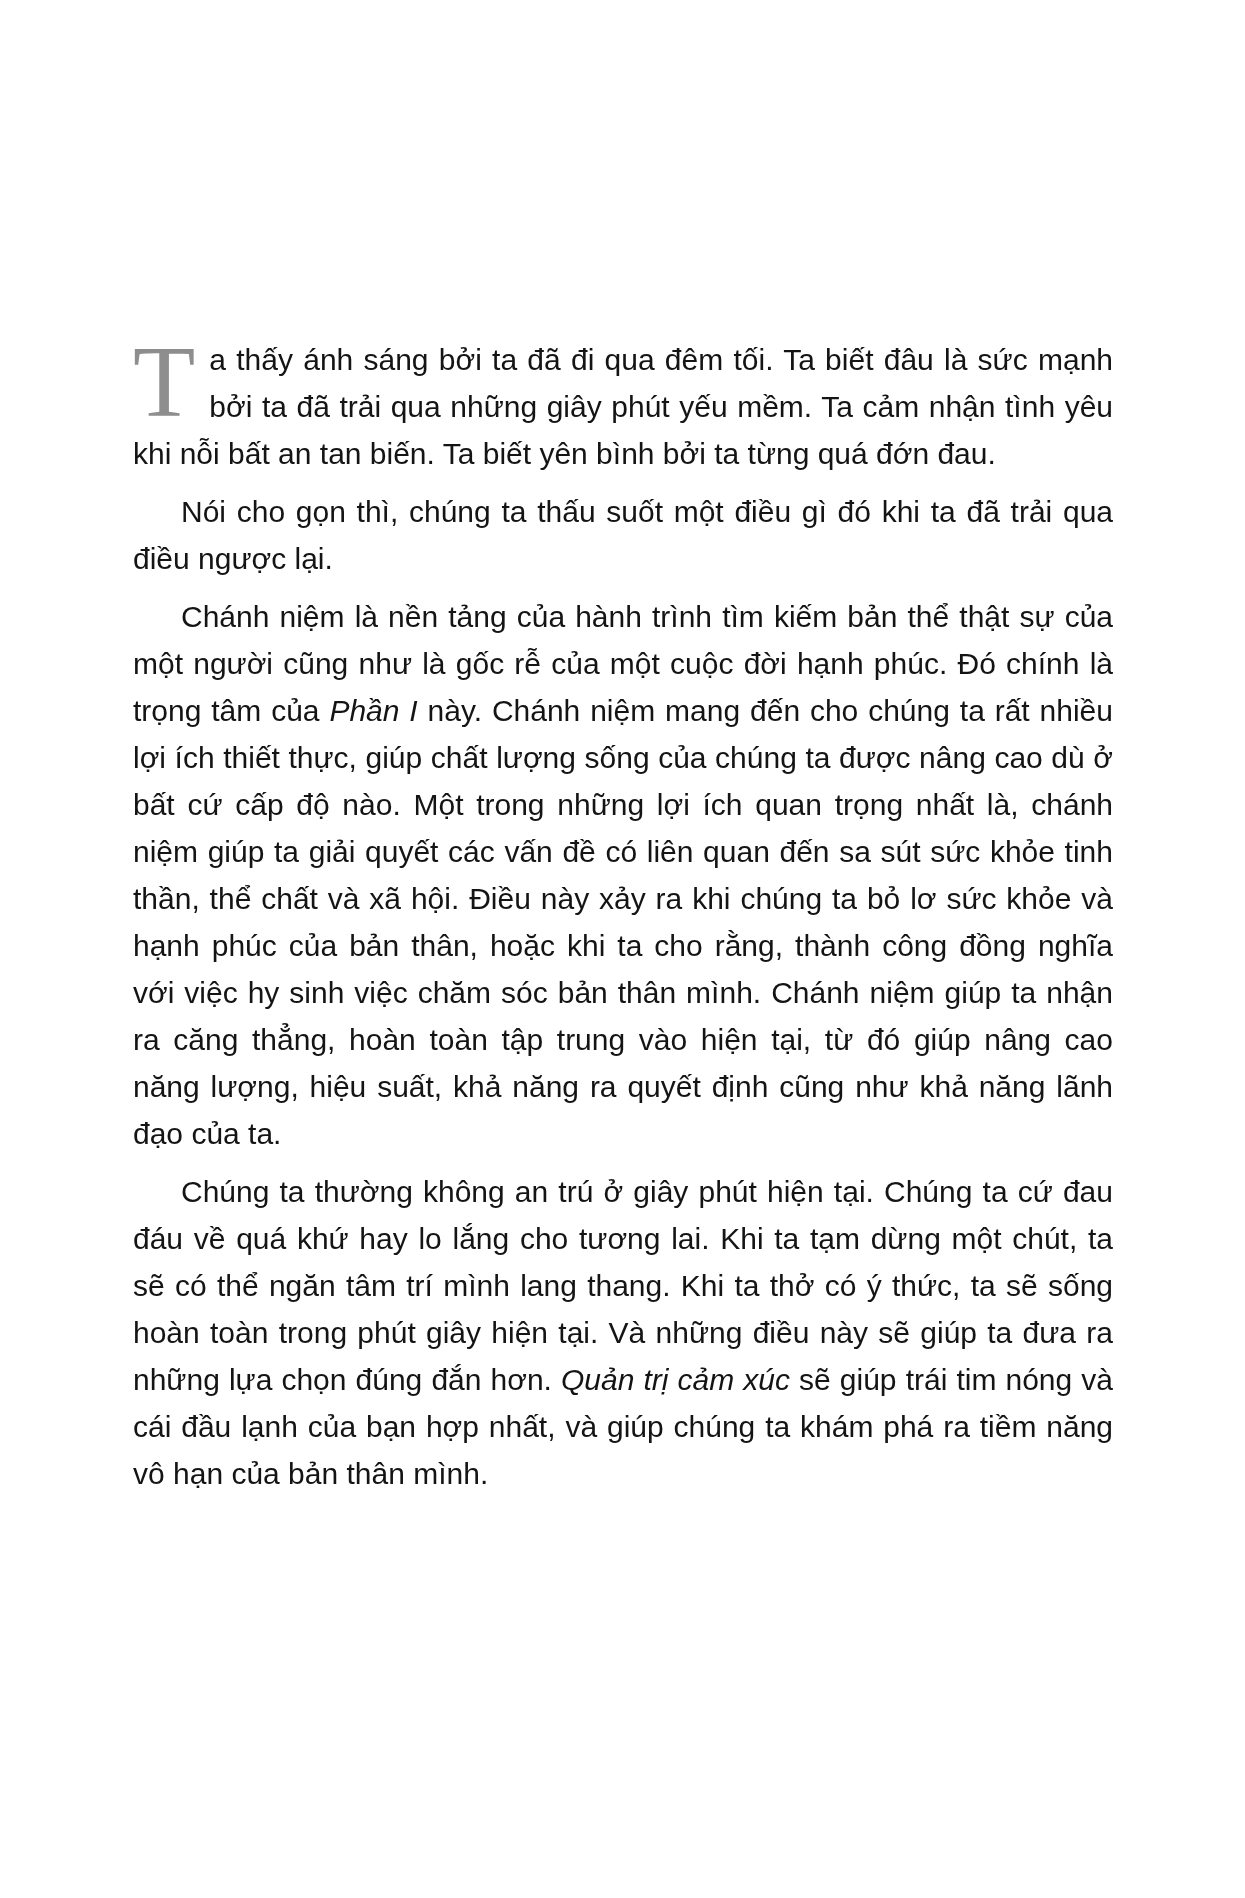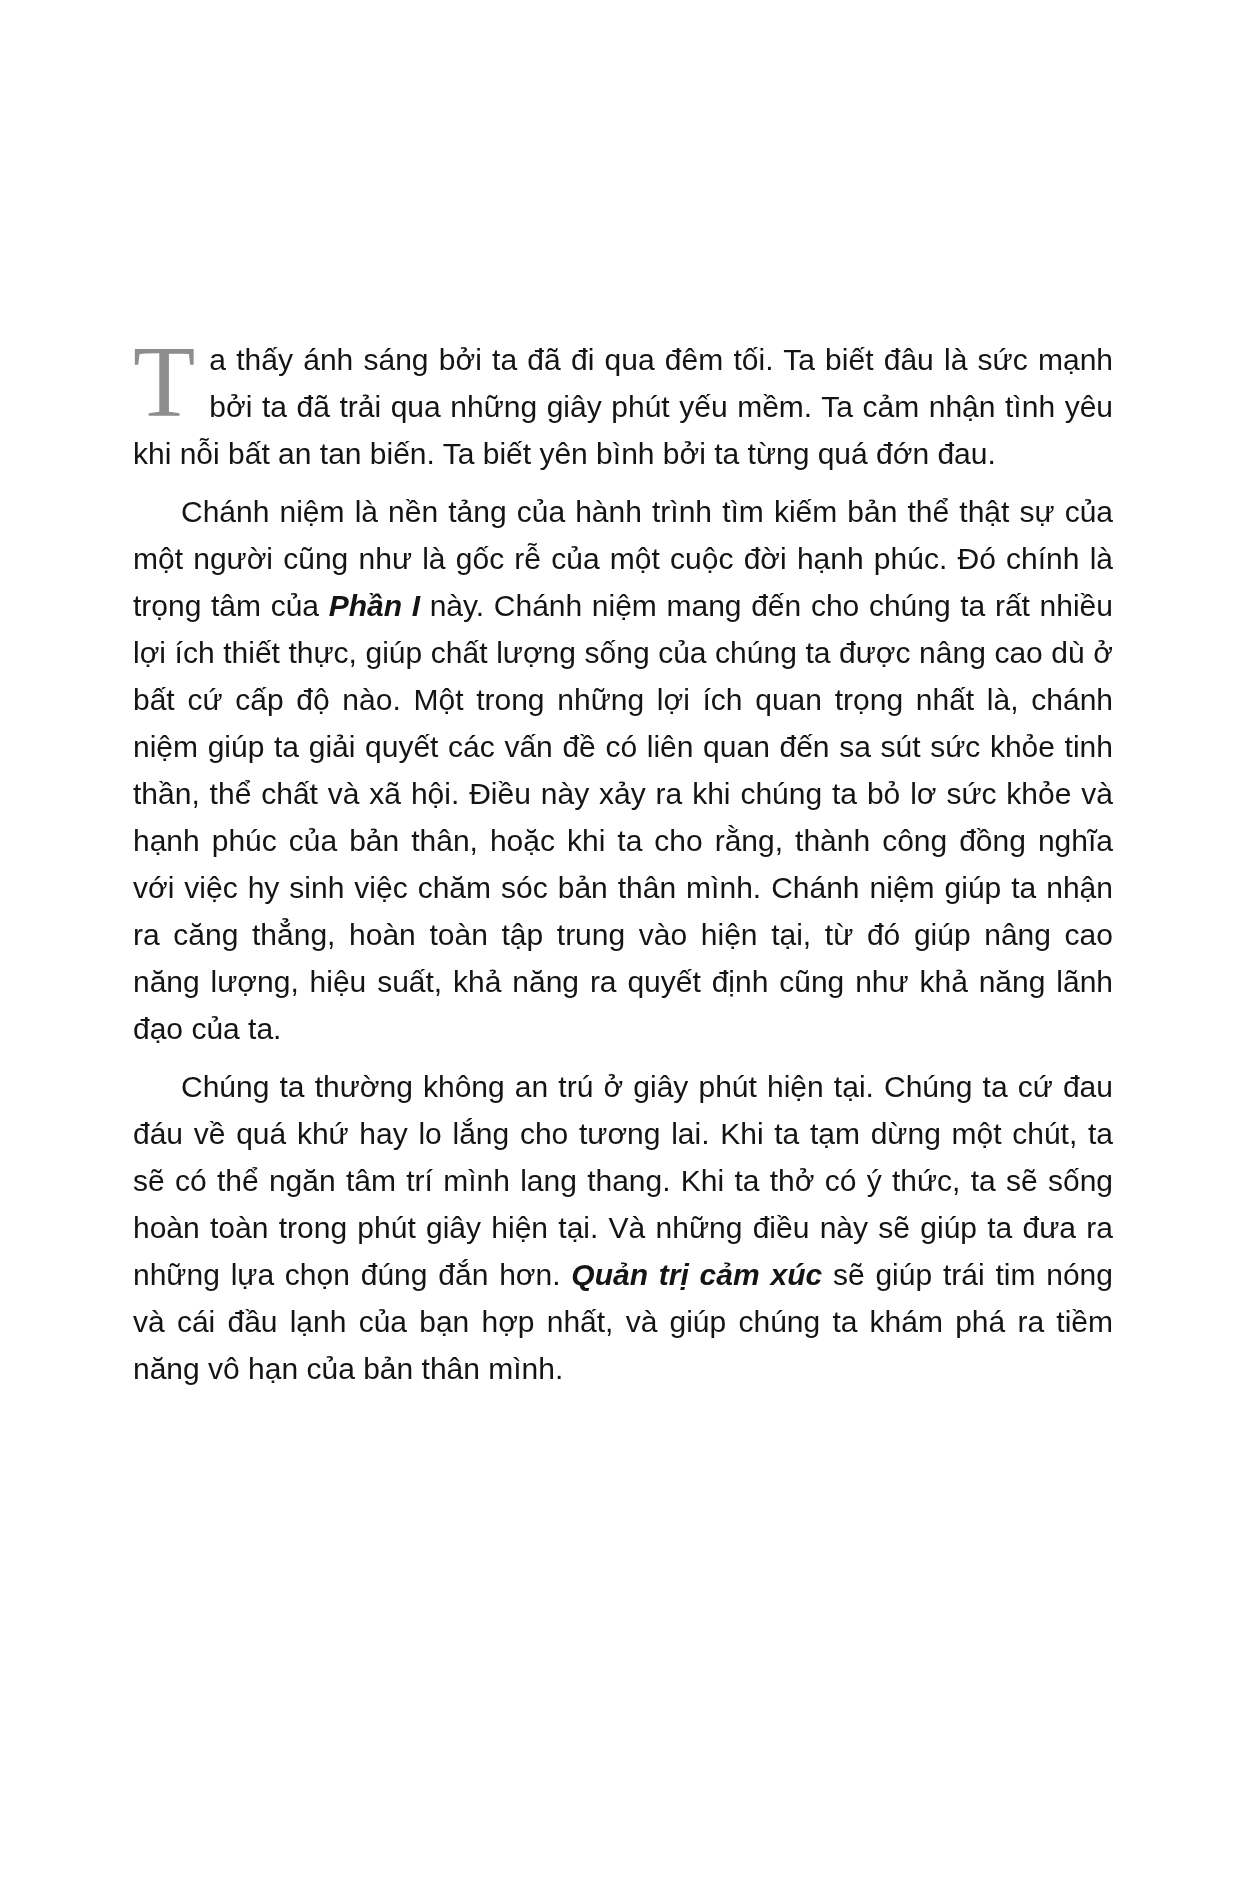--- a/index.html
+++ b/index.html
@@ -33,26 +33,27 @@
   }
   .dropcap {
     float: left;
     font-family: "Liberation Serif", "DejaVu Serif", serif;
     font-size: 102px;
     line-height: 80px;
     margin: 6px 14px 0 0;
     font-weight: 400;
   }
   .em {
-    font-weight: bold;
+    font-weight: normal;
     font-style: italic;
   }
 </style>
 </head>
 <body>
 
 <main class="page">
   <article id="text-block">
       <p class="para first"><span class="dropcap" style="color: rgb(142, 142, 142);">T</span><span class="">a thấy ánh sáng bởi ta đã đi qua đêm tối. Ta biết đâu là sức mạnh bởi ta đã trải qua những giây phút yếu mềm. Ta cảm nhận tình yêu khi nỗi bất an tan biến. Ta biết yên bình bởi ta từng quá đớn đau.</span></p>
+      <p class="para"><span class="">Nói cho gọn thì, chúng ta thấu suốt một điều gì đó khi ta đã trải qua điều ngược lại.</span></p>
       <p class="para"><span class="">Chánh niệm là nền tảng của hành trình tìm kiếm bản thể thật sự của một người cũng như là gốc rễ của một cuộc đời hạnh phúc. Đó chính là trọng tâm của </span><span class="em">Phần I</span><span class=""> này. Chánh niệm mang đến cho chúng ta rất nhiều lợi ích thiết thực, giúp chất lượng sống của chúng ta được nâng cao dù ở bất cứ cấp độ nào. Một trong những lợi ích quan trọng nhất là, chánh niệm giúp ta giải quyết các vấn đề có liên quan đến sa sút sức khỏe tinh thần, thể chất và xã hội. Điều này xảy ra khi chúng ta bỏ lơ sức khỏe và hạnh phúc của bản thân, hoặc khi ta cho rằng, thành công đồng nghĩa với việc hy sinh việc chăm sóc bản thân mình. Chánh niệm giúp ta nhận ra căng thẳng, hoàn toàn tập trung vào hiện tại, từ đó giúp nâng cao năng lượng, hiệu suất, khả năng ra quyết định cũng như khả năng lãnh đạo của ta.</span></p>
       <p class="para"><span class="">Chúng ta thường không an trú ở giây phút hiện tại. Chúng ta cứ đau đáu về quá khứ hay lo lắng cho tương lai. Khi ta tạm dừng một chút, ta sẽ có thể ngăn tâm trí mình lang thang. Khi ta thở có ý thức, ta sẽ sống hoàn toàn trong phút giây hiện tại. Và những điều này sẽ giúp ta đưa ra những lựa chọn đúng đắn hơn. </span><span class="em">Quản trị cảm xúc</span><span class=""> sẽ giúp trái tim nóng và cái đầu lạnh của bạn hợp nhất, và giúp chúng ta khám phá ra tiềm năng vô hạn của bản thân mình.</span></p>
     </article>
 </main>
 
 </body></html>

